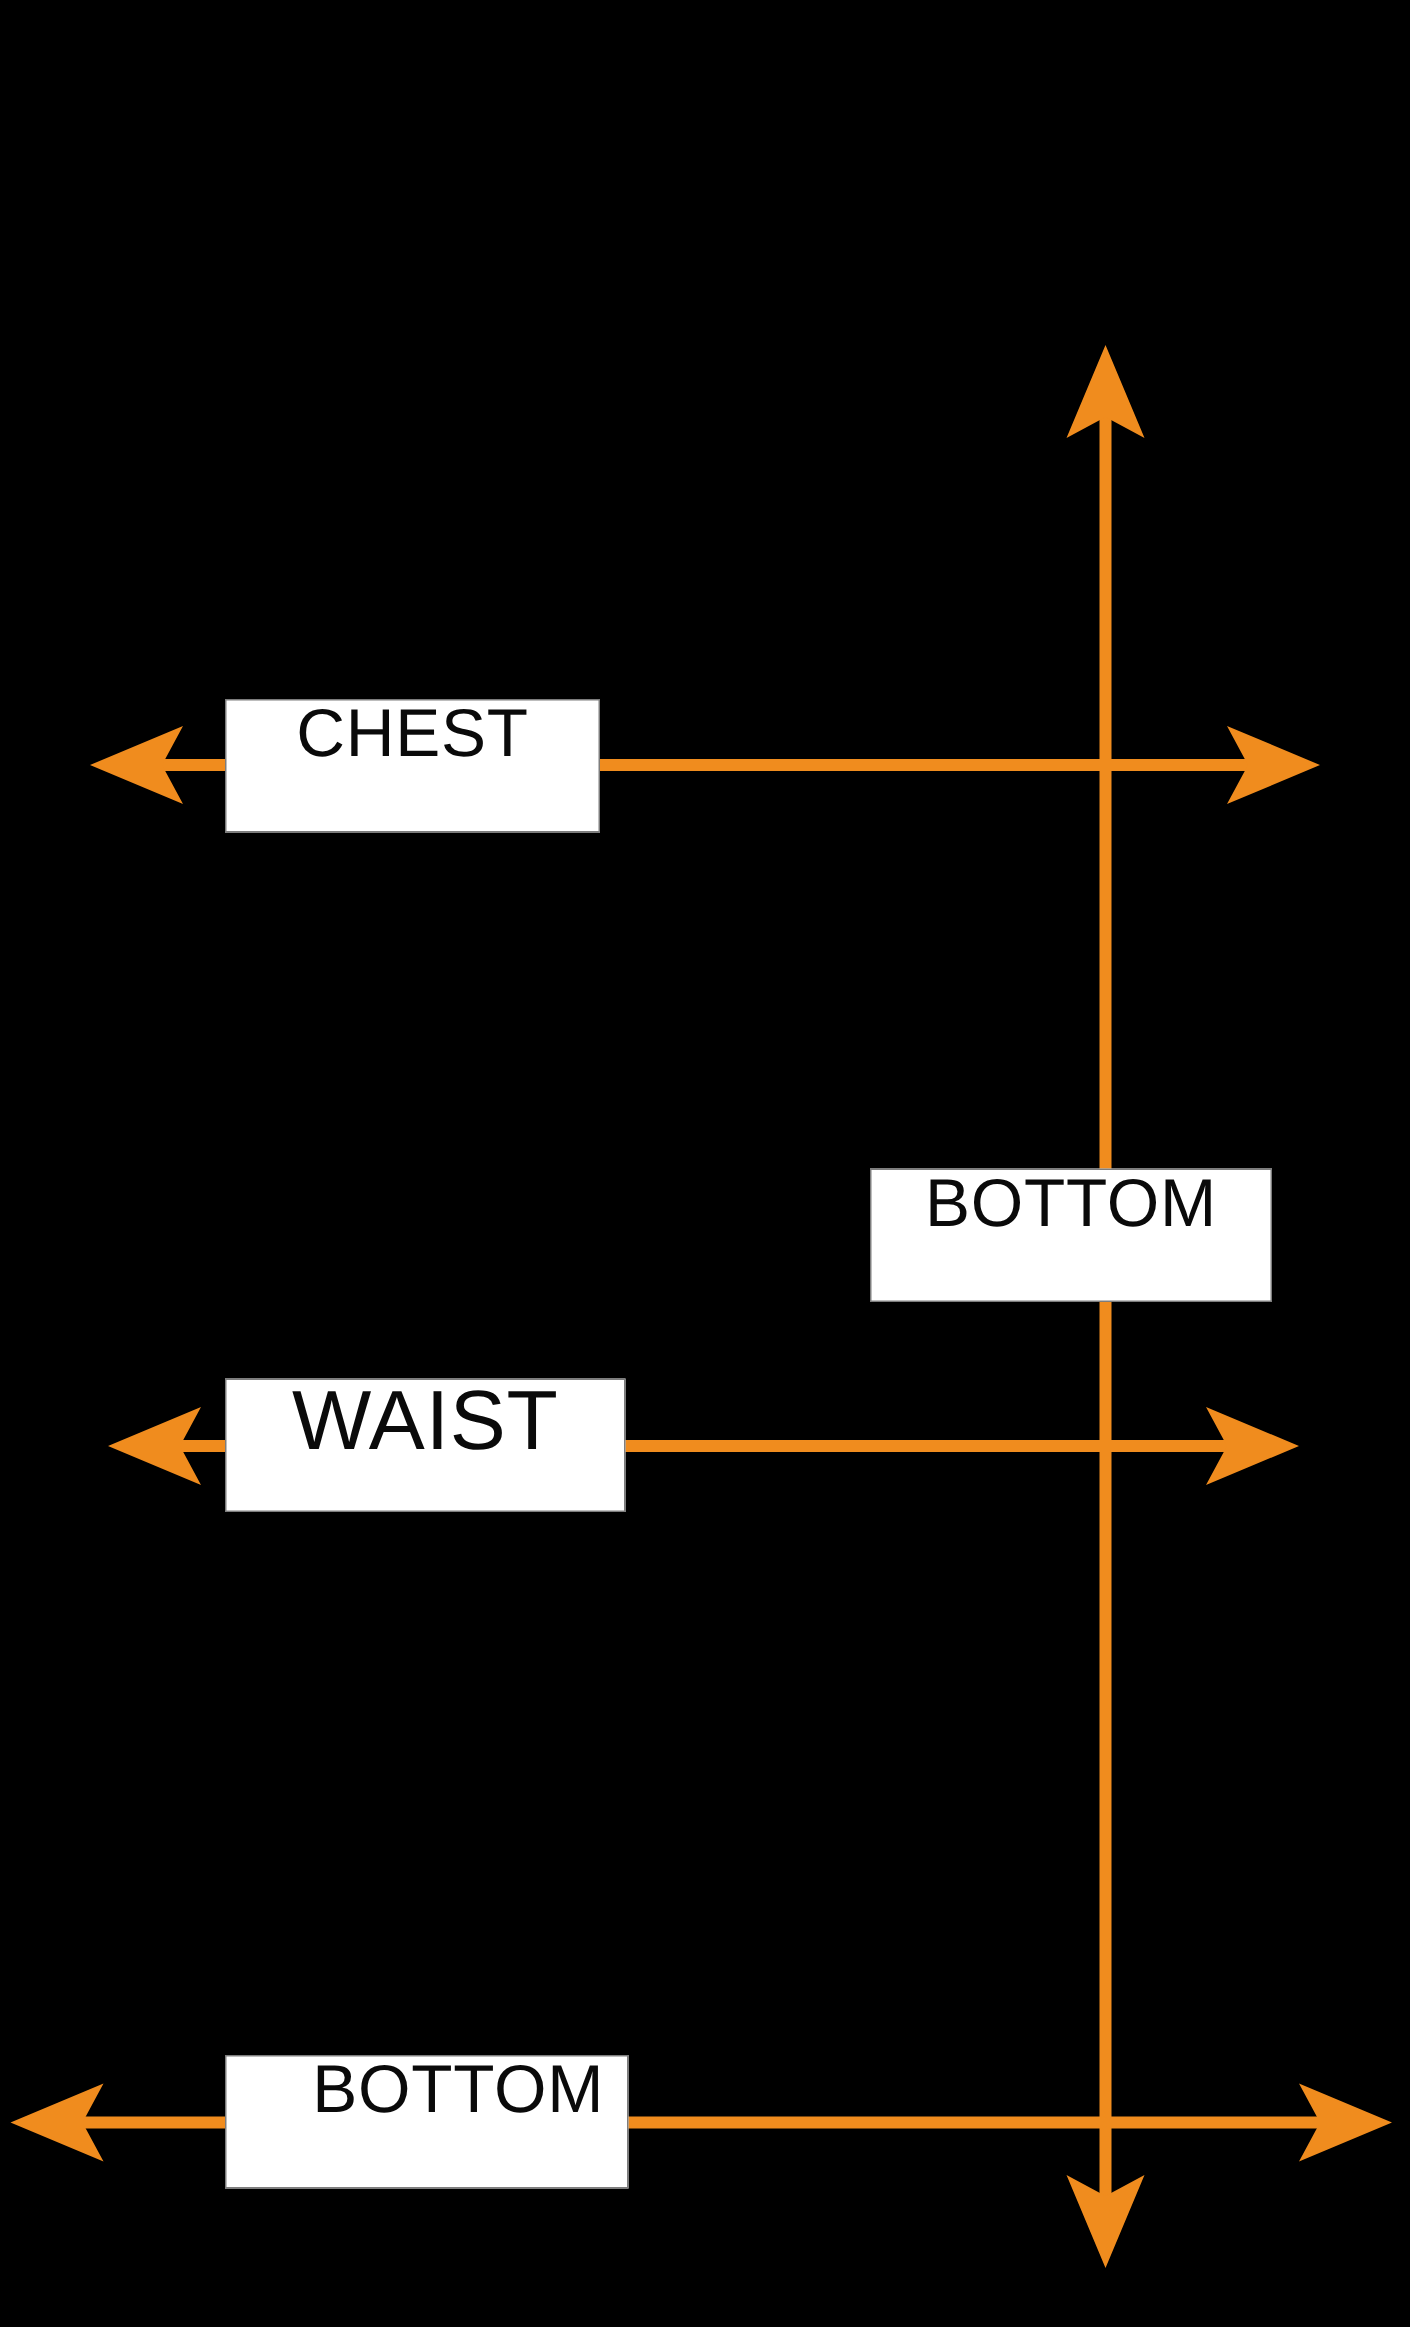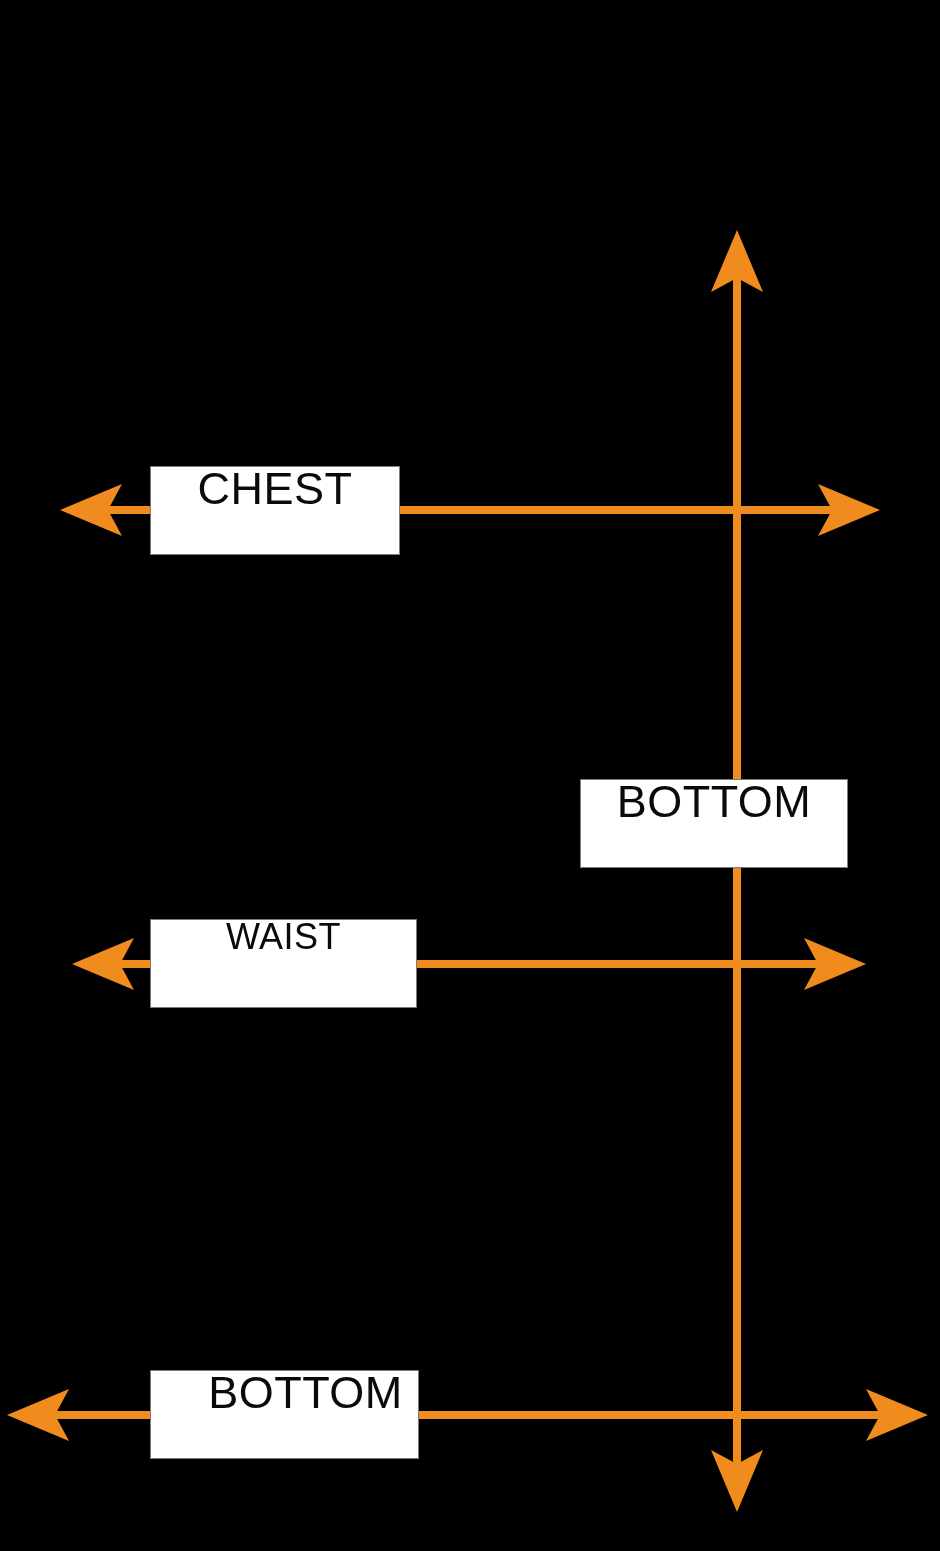--- a/index.html
+++ b/index.html
@@ -40,21 +40,21 @@
     line-height: 1;
     white-space: nowrap;
     user-select: none;
   }
   .label-text {
     display: block;
     transform: translateY(-1px);
   }
   #label-chest  { left: 150px; top: 466px;  width: 250px; height: 89px;  font-size: 45px; }
   #label-length { left: 580px; top: 779px;  width: 268px; height: 89px;  font-size: 45px; }
-  #label-waist  { left: 150px; top: 919px;  width: 267px; height: 89px;  font-size: 36px; }
+  #label-waist  { left: 150px; top: 919px;  width: 267px; height: 89px;  font-size: 56px; }
   #label-bottom { left: 150px; top: 1370px; width: 269px; height: 89px;  font-size: 45px; }
 </style>
 </head>
 <body style="background: rgb(0, 0, 0);">
 
 <div id="canvas" style="background: rgb(0, 0, 0);">
 
   <svg id="diagram-svg" viewBox="0 0 940 1551" xmlns="http://www.w3.org/2000/svg">
 
     <g>

